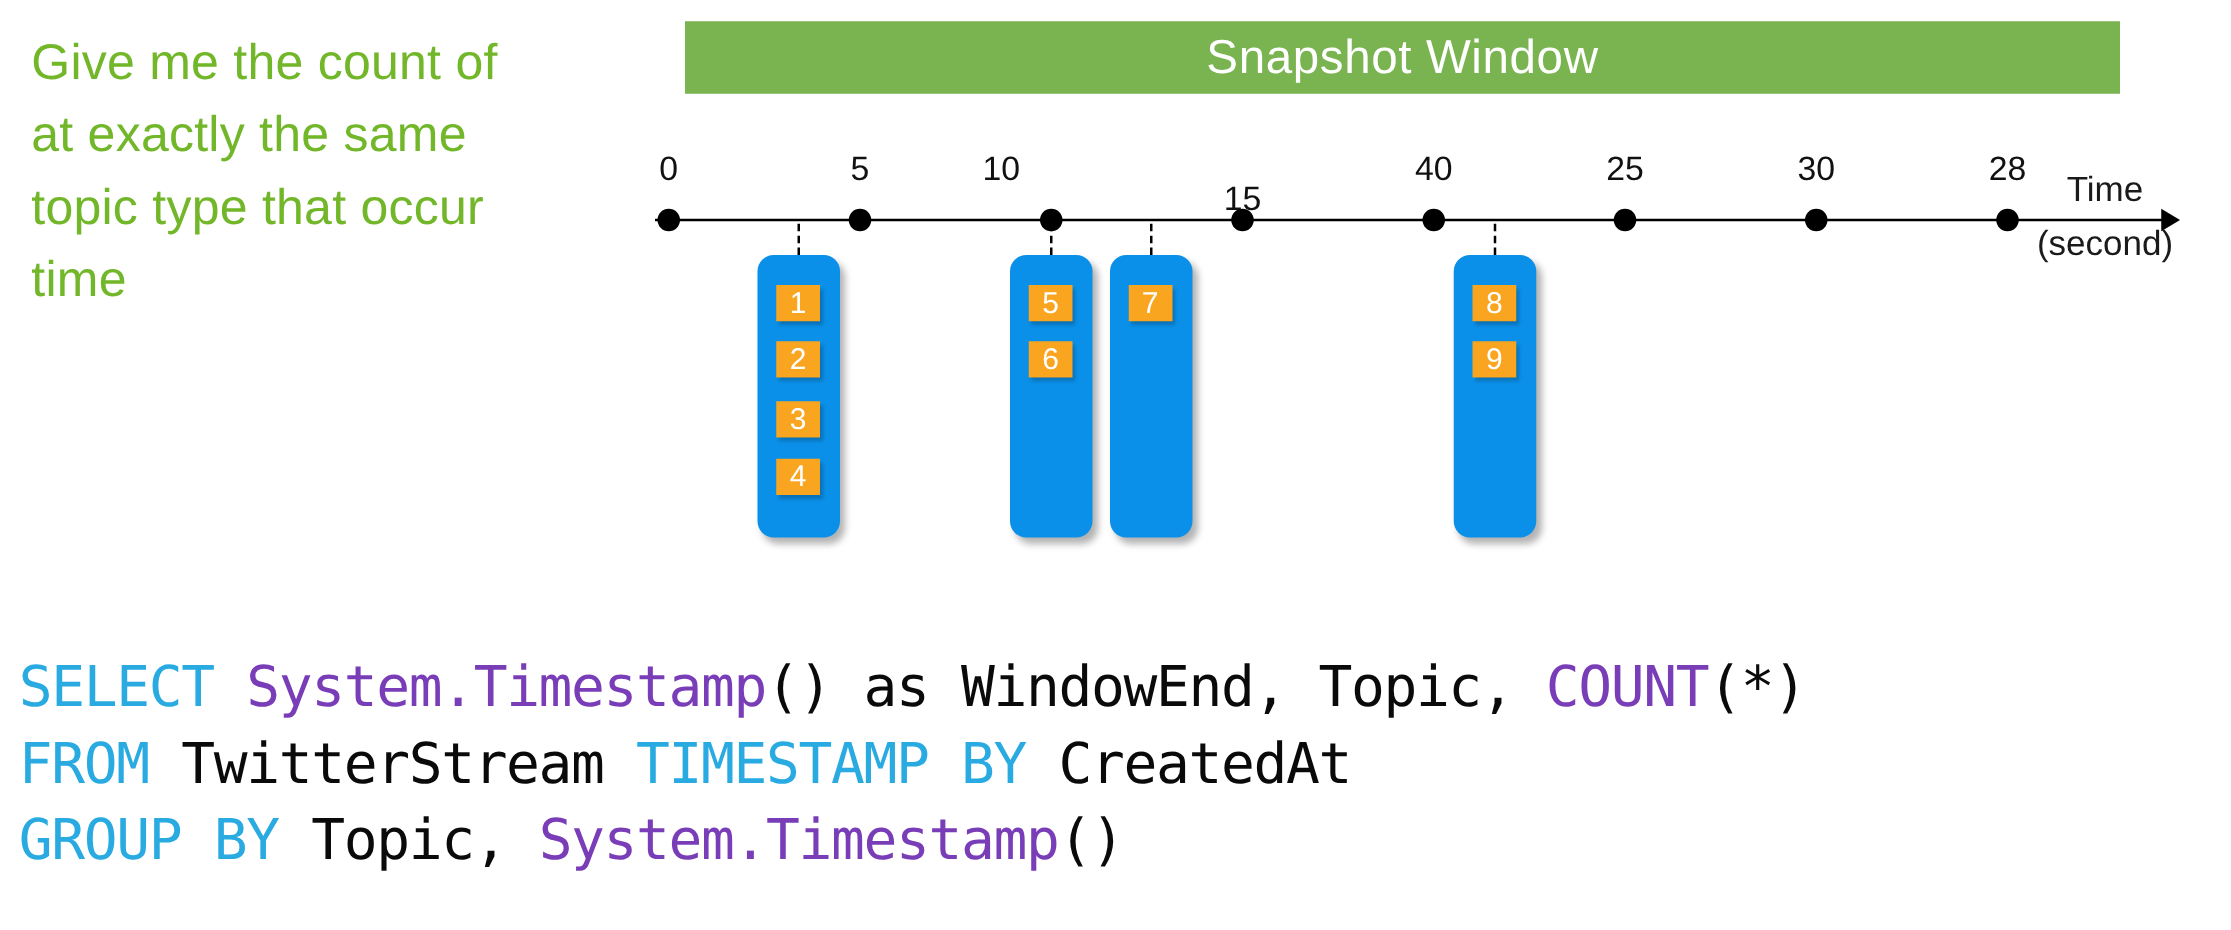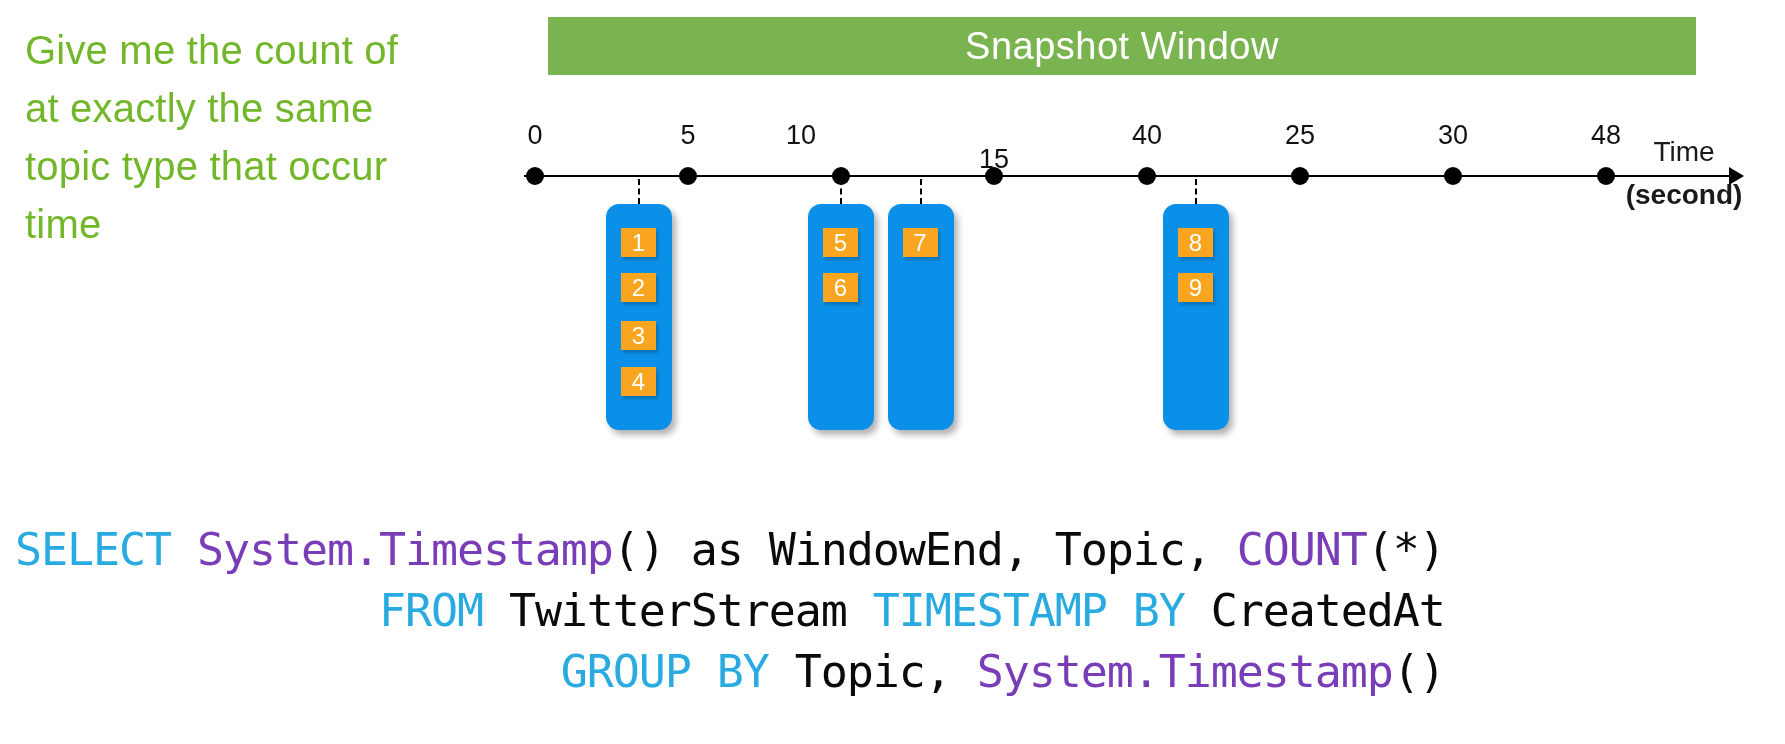--- a/index.html
+++ b/index.html
@@ -42,21 +42,21 @@
   .tick-label {
     position:absolute; top:120px; width:70px; text-align:center;
     font-size:27px; color:#111111;
   }
   .axis-caption-1 {
     position:absolute; left:1628px; top:136px; width:112px; text-align:center;
     font-size:28px; font-weight:300; color:#1a1a1a;
   }
   .axis-caption-2 {
     position:absolute; left:1620px; top:179px; width:128px; text-align:center;
-    font-size:28px; font-weight:700; color:#1a1a1a;
+    font-size:28px; font-weight:400; color:#1a1a1a;
   }
 
   
   .connector {
     position:absolute; top:179px; height:25px; width:0;
     border-left:2px dashed var(--axis-black);
   }
   .event-group {
     position:absolute; top:204px; width:66px; height:226px;
     background:var(--event-blue); border-radius:13px;
@@ -69,21 +69,21 @@
     display:flex; align-items:center; justify-content:center;
   }
   .badge span { color:var(--badge-text); font-size:24px; line-height:29px; }
 
   
   .code {
     position:absolute; left:15px; top:519px;
     font-family:"DejaVu Sans Mono", monospace;
     font-size:45px; letter-spacing:-1.1px; white-space:pre;
   }
-  .code-line { height:61px; line-height:61px;text-align:right; }
+  .code-line { height:61px; line-height:61px; }
   .tok-keyword  { color:var(--code-keyword-cyan); }
   .tok-function { color:var(--code-function-purple); }
   .tok-plain    { color:var(--code-plain); }
 </style>
 </head>
 <body>
 
 <div class="slide">
 
   <div class="prompt">
@@ -109,21 +109,21 @@
         <div class="tick-label" style="left: 766px;">10</div>
         <div class="tick-dot" style="left: 985px;"></div>
         <div class="tick-label" style="left: 959px; margin-top: 24px;">15</div>
         <div class="tick-dot" style="left: 1138px;"></div>
         <div class="tick-label" style="left: 1112px;">40</div>
         <div class="tick-dot" style="left: 1291px;"></div>
         <div class="tick-label" style="left: 1265px;">25</div>
         <div class="tick-dot" style="left: 1444px;"></div>
         <div class="tick-label" style="left: 1418px;">30</div>
         <div class="tick-dot" style="left: 1597px;"></div>
-        <div class="tick-label" style="left: 1571px;">48</div>
+        <div class="tick-label" style="left: 1571px;">28</div>
       </div>
     <div class="axis-caption-1">Time</div>
     <div class="axis-caption-2">(second)</div>
   </div>
 
   <div>
       <div class="connector" style="left: 638.04px;"></div>
       <div class="event-group" style="left: 606.04px;">
         <div class="badge" style="top: 24px;">
           <span>1</span>

